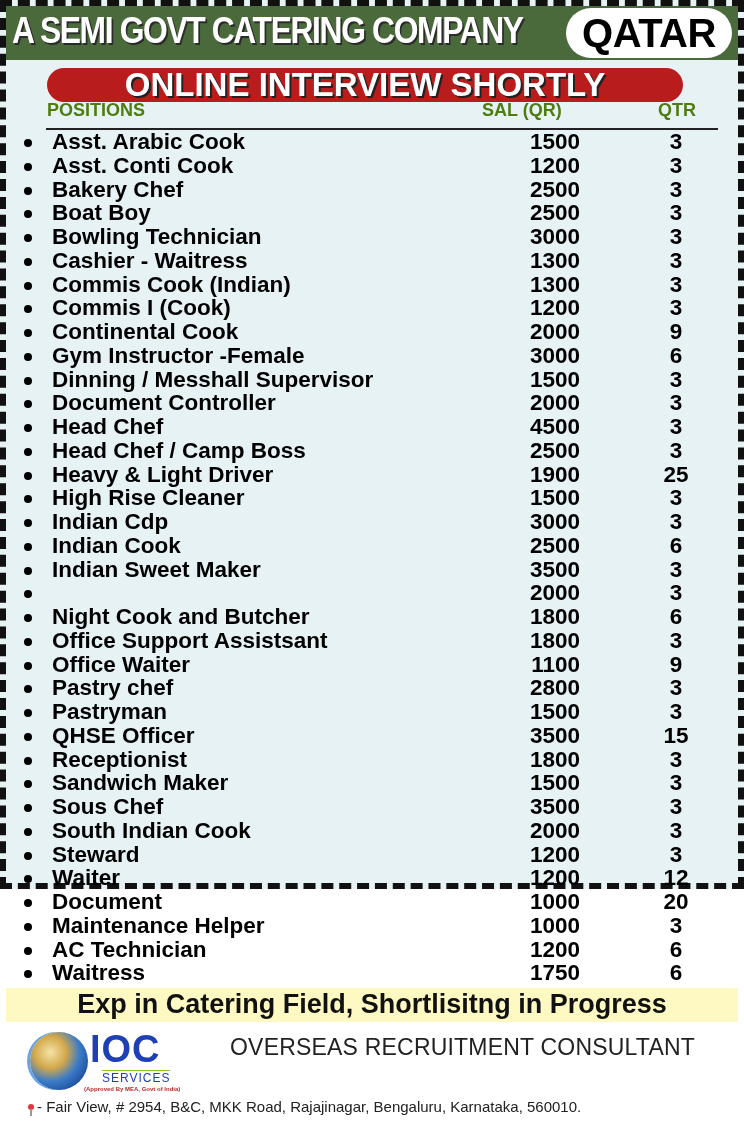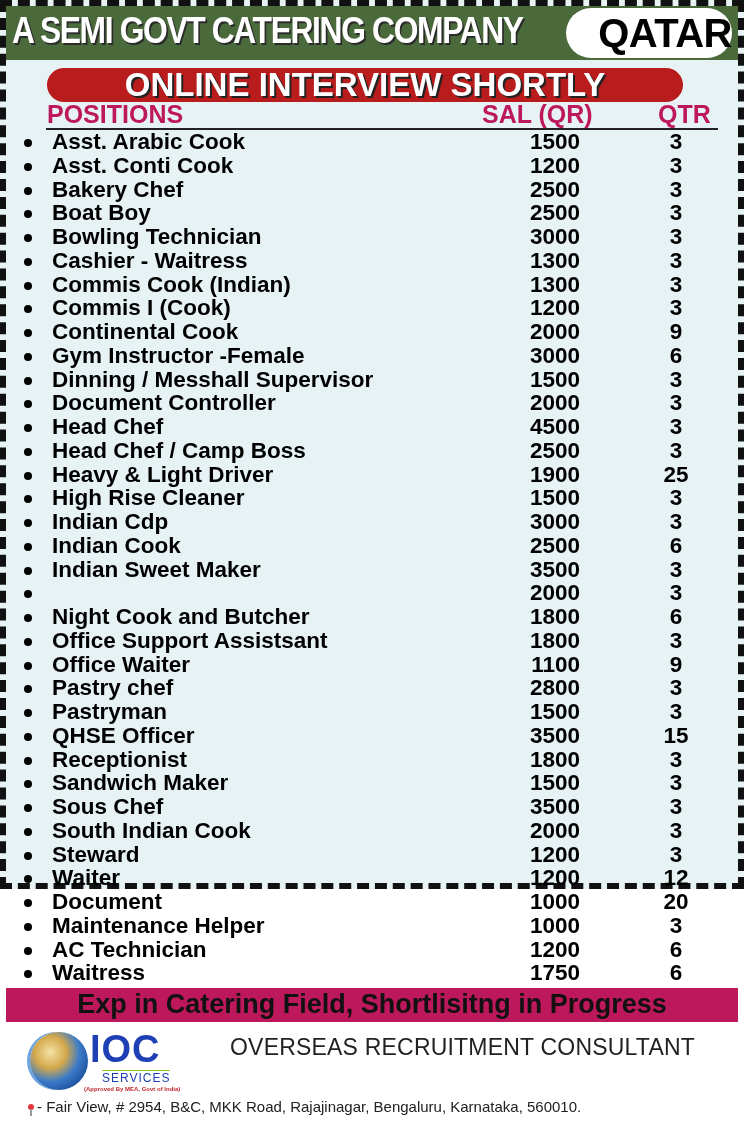--- a/index.html
+++ b/index.html
@@ -1,32 +1,32 @@
 <!DOCTYPE html>
 <html><head>
 <meta charset="utf-8">
 <style>
   html, body { margin:0; padding:0; }
   body { width:744px; height:1125px; overflow:hidden; background:#ffffff; position:relative; font-family:"Liberation Sans", sans-serif; }
   .frame { position:absolute; left:0; top:0; width:744px; height:889px; box-sizing:border-box; border:6px dashed #111; background:#e6f2f4; }
   .header { position:absolute; left:0; top:0; width:732px; height:54px; background:#4b6a3b; }
   .header-title { position:absolute; left:6px; top:4px; font-family:"Liberation Sans", sans-serif; font-weight:bold; font-size:37px; color:#ffffff; letter-spacing:-1.6px; transform:scaleX(0.86); transform-origin:left top; text-shadow:2px 2px 0 #2b2b2b; white-space:nowrap; }
-  .country-pill { position:absolute; left:560px; top:2px; width:166px; height:50px; background:#ffffff; border-radius:25px; display:flex; align-items:center; justify-content:flex-end; }
+  .country-pill { position:absolute; left:560px; top:2px; width:166px; height:50px; background:#ffffff; border-radius:25px; display:flex; align-items:center; justify-content:center; }
   .country-pill span { font-weight:bold; font-size:40px; color:#000; letter-spacing:-0.5px; }
   .interview-pill { position:absolute; left:41px; top:62px; width:636px; height:34px; background:#b91c1c; border-radius:17px; }
   .interview-text { position:absolute; left:0; top:-2px; width:100%; text-align:center; font-weight:bold; font-size:33px; color:#fff; text-shadow:2px 2px 0 #222; white-space:nowrap; }
-  .col-head { position:absolute; top:94px; font-weight:bold; font-size:25px; color:#be185d; white-space:nowrap; }
+  .col-head { position:absolute; top:94px; font-weight:bold; font-size:18px; color:#4d7c0f; white-space:nowrap; }
   .rule { position:absolute; left:40px; top:122px; width:672px; height:2px; background:#222; }
   .rows { position:absolute; left:0; top:124px; width:732px; }
   .row { position:relative; height:23.76px; }
   .bullet { position:absolute; left:18px; top:9px; width:8px; height:8px; border-radius:50%; background:#000; }
   .pos { position:absolute; left:46px; top:0; font-weight:bold; font-size:22.5px; line-height:24px; color:#000; white-space:nowrap; }
   .sal { position:absolute; left:478px; width:96px; top:0; text-align:right; font-weight:bold; font-size:22.5px; line-height:24px; color:#000; }
   .qtr { position:absolute; left:640px; width:60px; top:0; text-align:center; font-weight:bold; font-size:22.5px; line-height:24px; color:#000; }
-  .banner { position:absolute; left:0; top:982px; width:732px; height:34px; background:#be185d; }
+  .banner { position:absolute; left:0; top:982px; width:732px; height:34px; background:#fef9c3; }
   .banner span { position:absolute; left:0; width:100%; top:1px; text-align:center; font-weight:bold; font-size:27px; color:#111; white-space:nowrap; }
   .footer { position:absolute; left:12px; top:1016px; width:732px; height:97px; background:#ffffff; }
   .logo { position:absolute; left:6px; top:4px; width:170px; height:70px; }
   .globe { position:absolute; left:6px; top:6px; width:58px; height:58px; border-radius:50%; background:radial-gradient(circle at 35% 35%, #f4e3a6 0%, #d3a84b 30%, #3b7bc8 55%, #1b4e9c 80%, #123a7a 100%); box-shadow: -3px 0 0 #6aa3e0; }
   .logo-ioc { position:absolute; left:66px; top:4px; font-weight:bold; font-size:38px; color:#1f3fb5; letter-spacing:1px; line-height:38px; }
   .logo-services { position:absolute; left:78px; top:44px; font-size:12px; color:#1f3fb5; letter-spacing:1px; border-top:1px solid #84cc16; }
   .logo-approved { position:absolute; left:60px; top:60px; font-size:6px; color:#c0282d; font-weight:bold; white-space:nowrap; }
   .consultant { position:absolute; left:212px; top:12px; font-size:23px; color:#222; white-space:nowrap; letter-spacing:0.2px; }
   .phones { position:absolute; left:222px; top:40px; font-weight:bold; font-size:29px; color:#111; white-space:nowrap; }
   .address { position:absolute; left:10px; top:76px; font-size:15px; color:#222; white-space:nowrap; }

